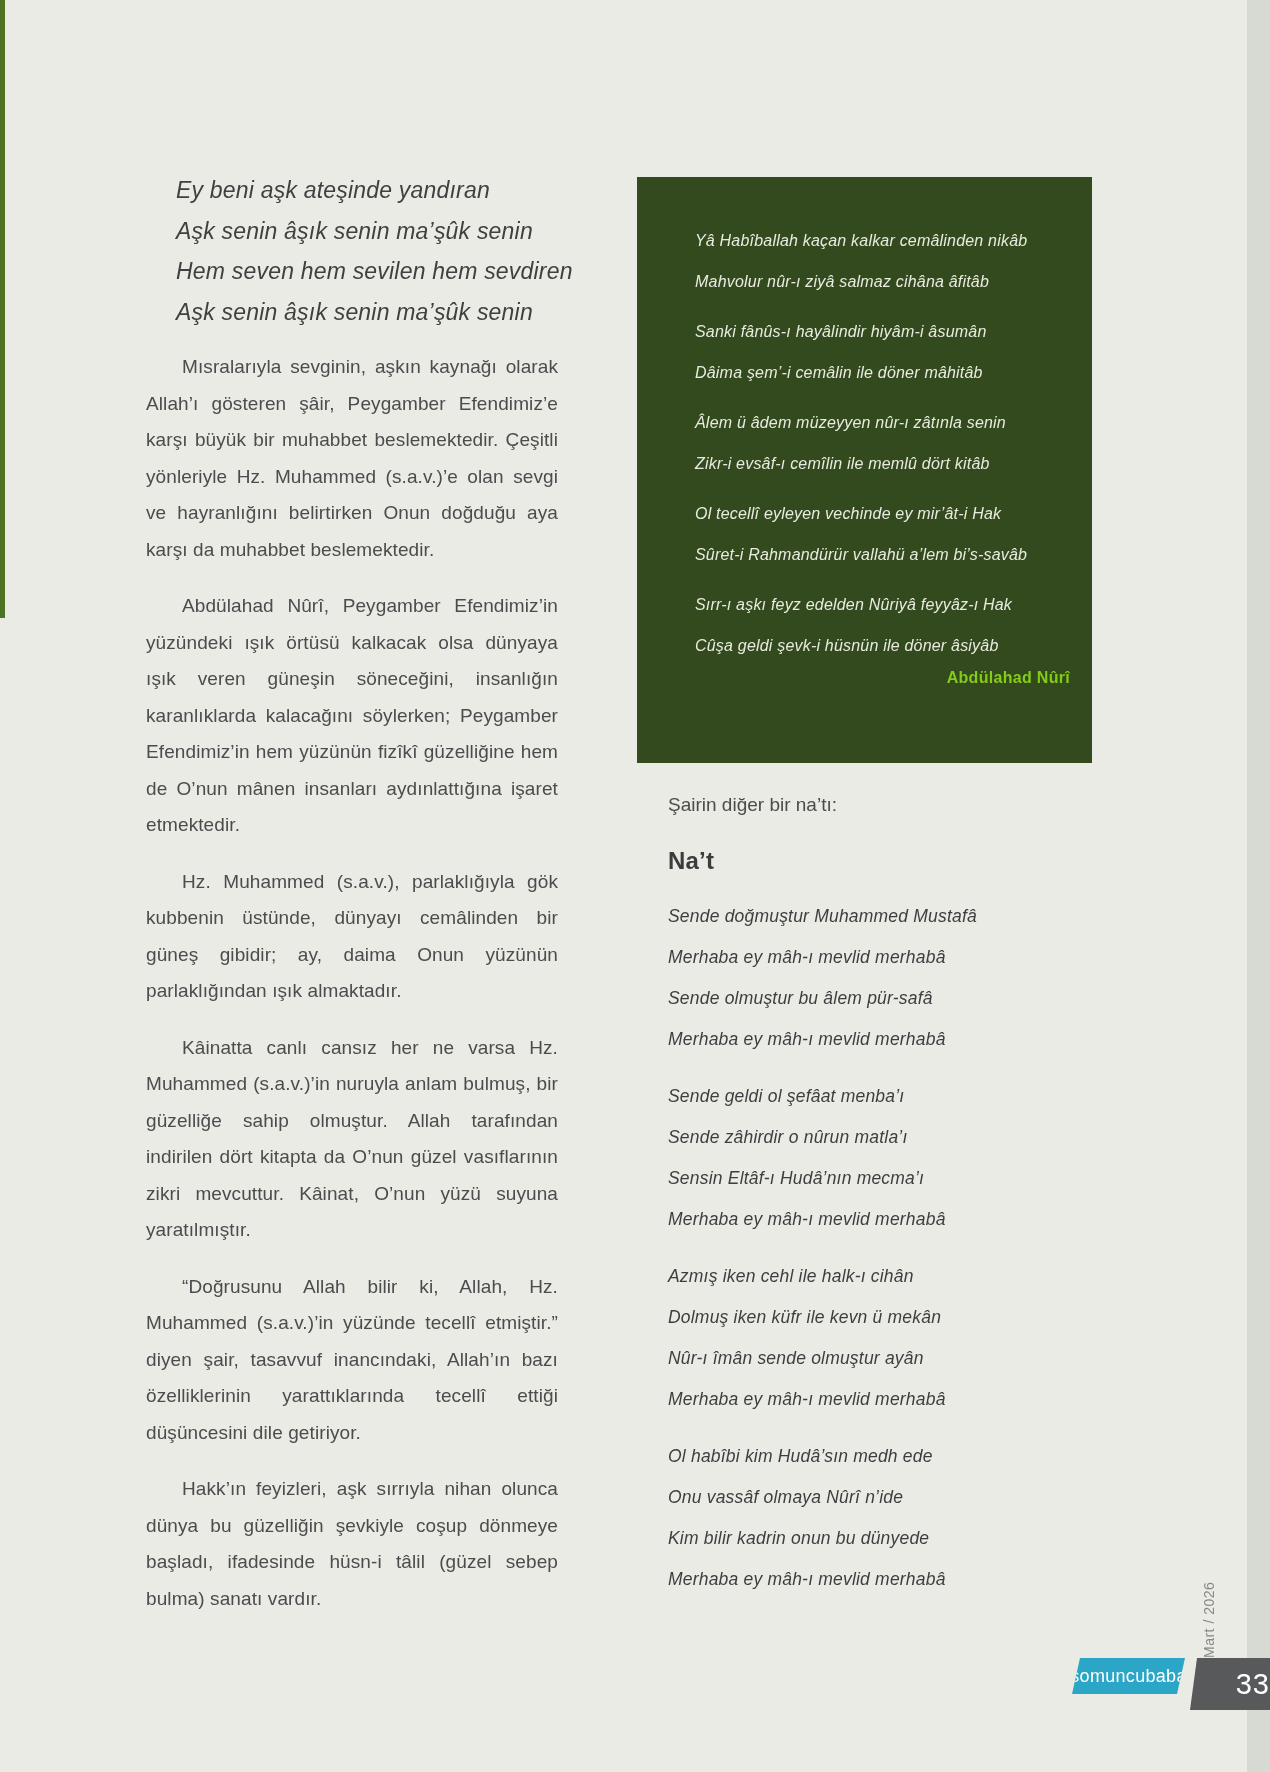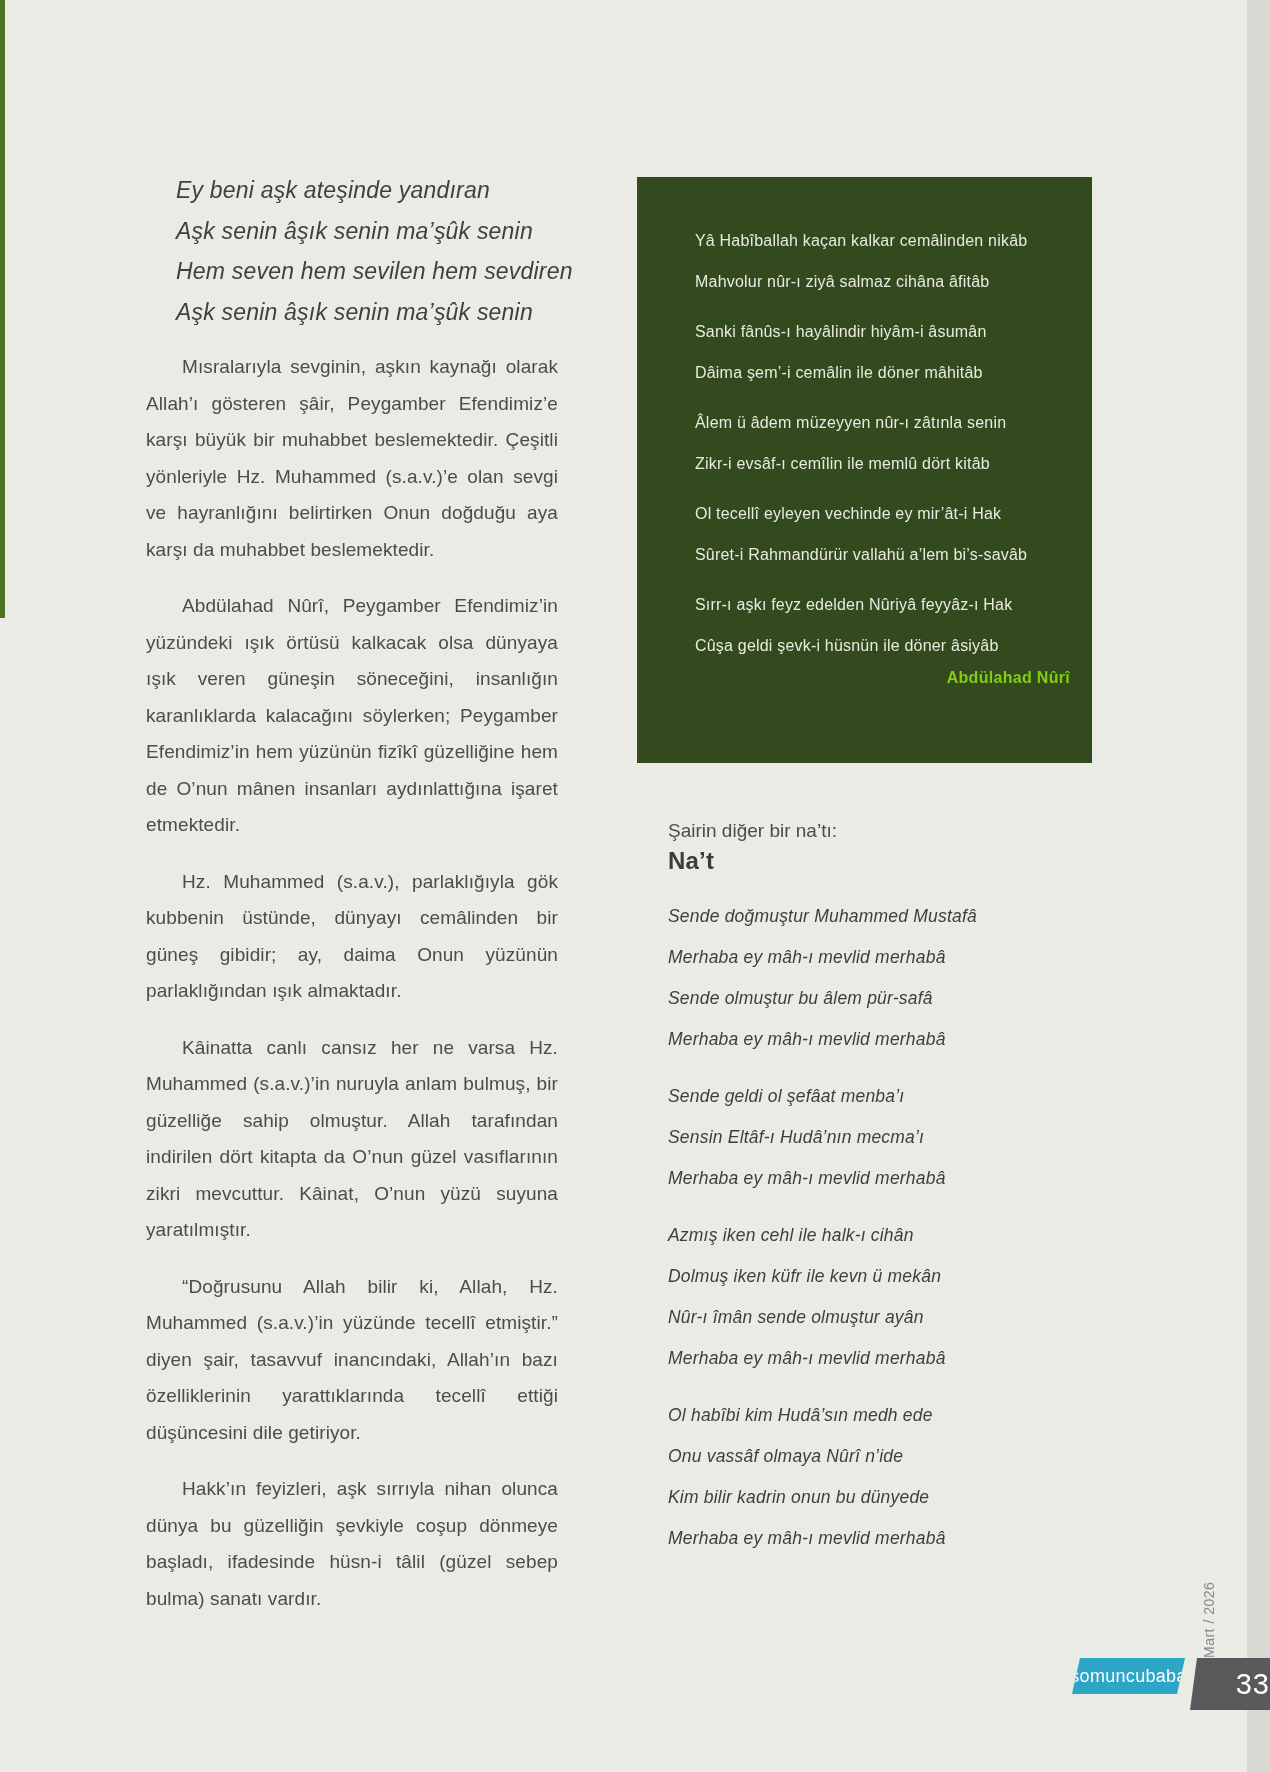--- a/index.html
+++ b/index.html
@@ -24,30 +24,30 @@
     margin-left:13px;
   }
   .body-text p{margin:0 0 20px 0;text-indent:36px;}
 
   .green-box{
     position:absolute;left:637px;top:177px;width:455px;height:586px;
     background:#33491e;color:#e8ebdf;
   }
   .box-poem{
     position:absolute;left:58px;top:43px;width:380px;
-    font-size:16px;line-height:41px;letter-spacing:0.2px;
+    font-style:italic;font-size:16px;line-height:41px;letter-spacing:0.2px;
   }
   .couplet{margin:0 0 9px 0;}
   .box-signature{
     position:absolute;right:22px;top:492px;
     font-size:16px;font-weight:bold;font-style:normal;color:#84cc16;
     letter-spacing:0.3px;
   }
 
-  .natt-intro{position:absolute;left:668px;top:794px;font-size:19px;color:#4b4c4e;margin-top:26px;}
+  .natt-intro{position:absolute;left:668px;top:794px;font-size:19px;color:#4b4c4e;}
   .natt-heading{position:absolute;left:668px;top:847px;font-size:24px;font-weight:bold;color:#3b3c3e;letter-spacing:0.2px;}
   .right-poem{
     position:absolute;left:668px;top:896px;width:430px;
     font-style:italic;font-size:17.5px;line-height:41px;color:#3d3e40;
     letter-spacing:0.2px;
   }
   .stanza{margin:0 0 16px 0;}
 
   .issue-date{
     position:absolute;left:1172px;top:1611px;width:76px;height:18px;
@@ -124,20 +124,21 @@
 
   <div class="right-poem">
     <div class="stanza">
       <div>Sende doğmuştur Muhammed Mustafâ</div>
       <div>Merhaba ey mâh-ı mevlid merhabâ</div>
       <div>Sende olmuştur bu âlem pür-safâ</div>
       <div>Merhaba ey mâh-ı mevlid merhabâ</div>
     </div>
     <div class="stanza">
       <div>Sende geldi ol şefâat menba’ı</div>
+      <div>Sende zâhirdir o nûrun matla’ı</div>
       <div>Sensin Eltâf-ı Hudâ’nın mecma’ı</div>
       <div>Merhaba ey mâh-ı mevlid merhabâ</div>
     </div>
     <div class="stanza">
       <div>Azmış iken cehl ile halk-ı cihân</div>
       <div>Dolmuş iken küfr ile kevn ü mekân</div>
       <div>Nûr-ı îmân sende olmuştur ayân</div>
       <div>Merhaba ey mâh-ı mevlid merhabâ</div>
     </div>
     <div class="stanza">

